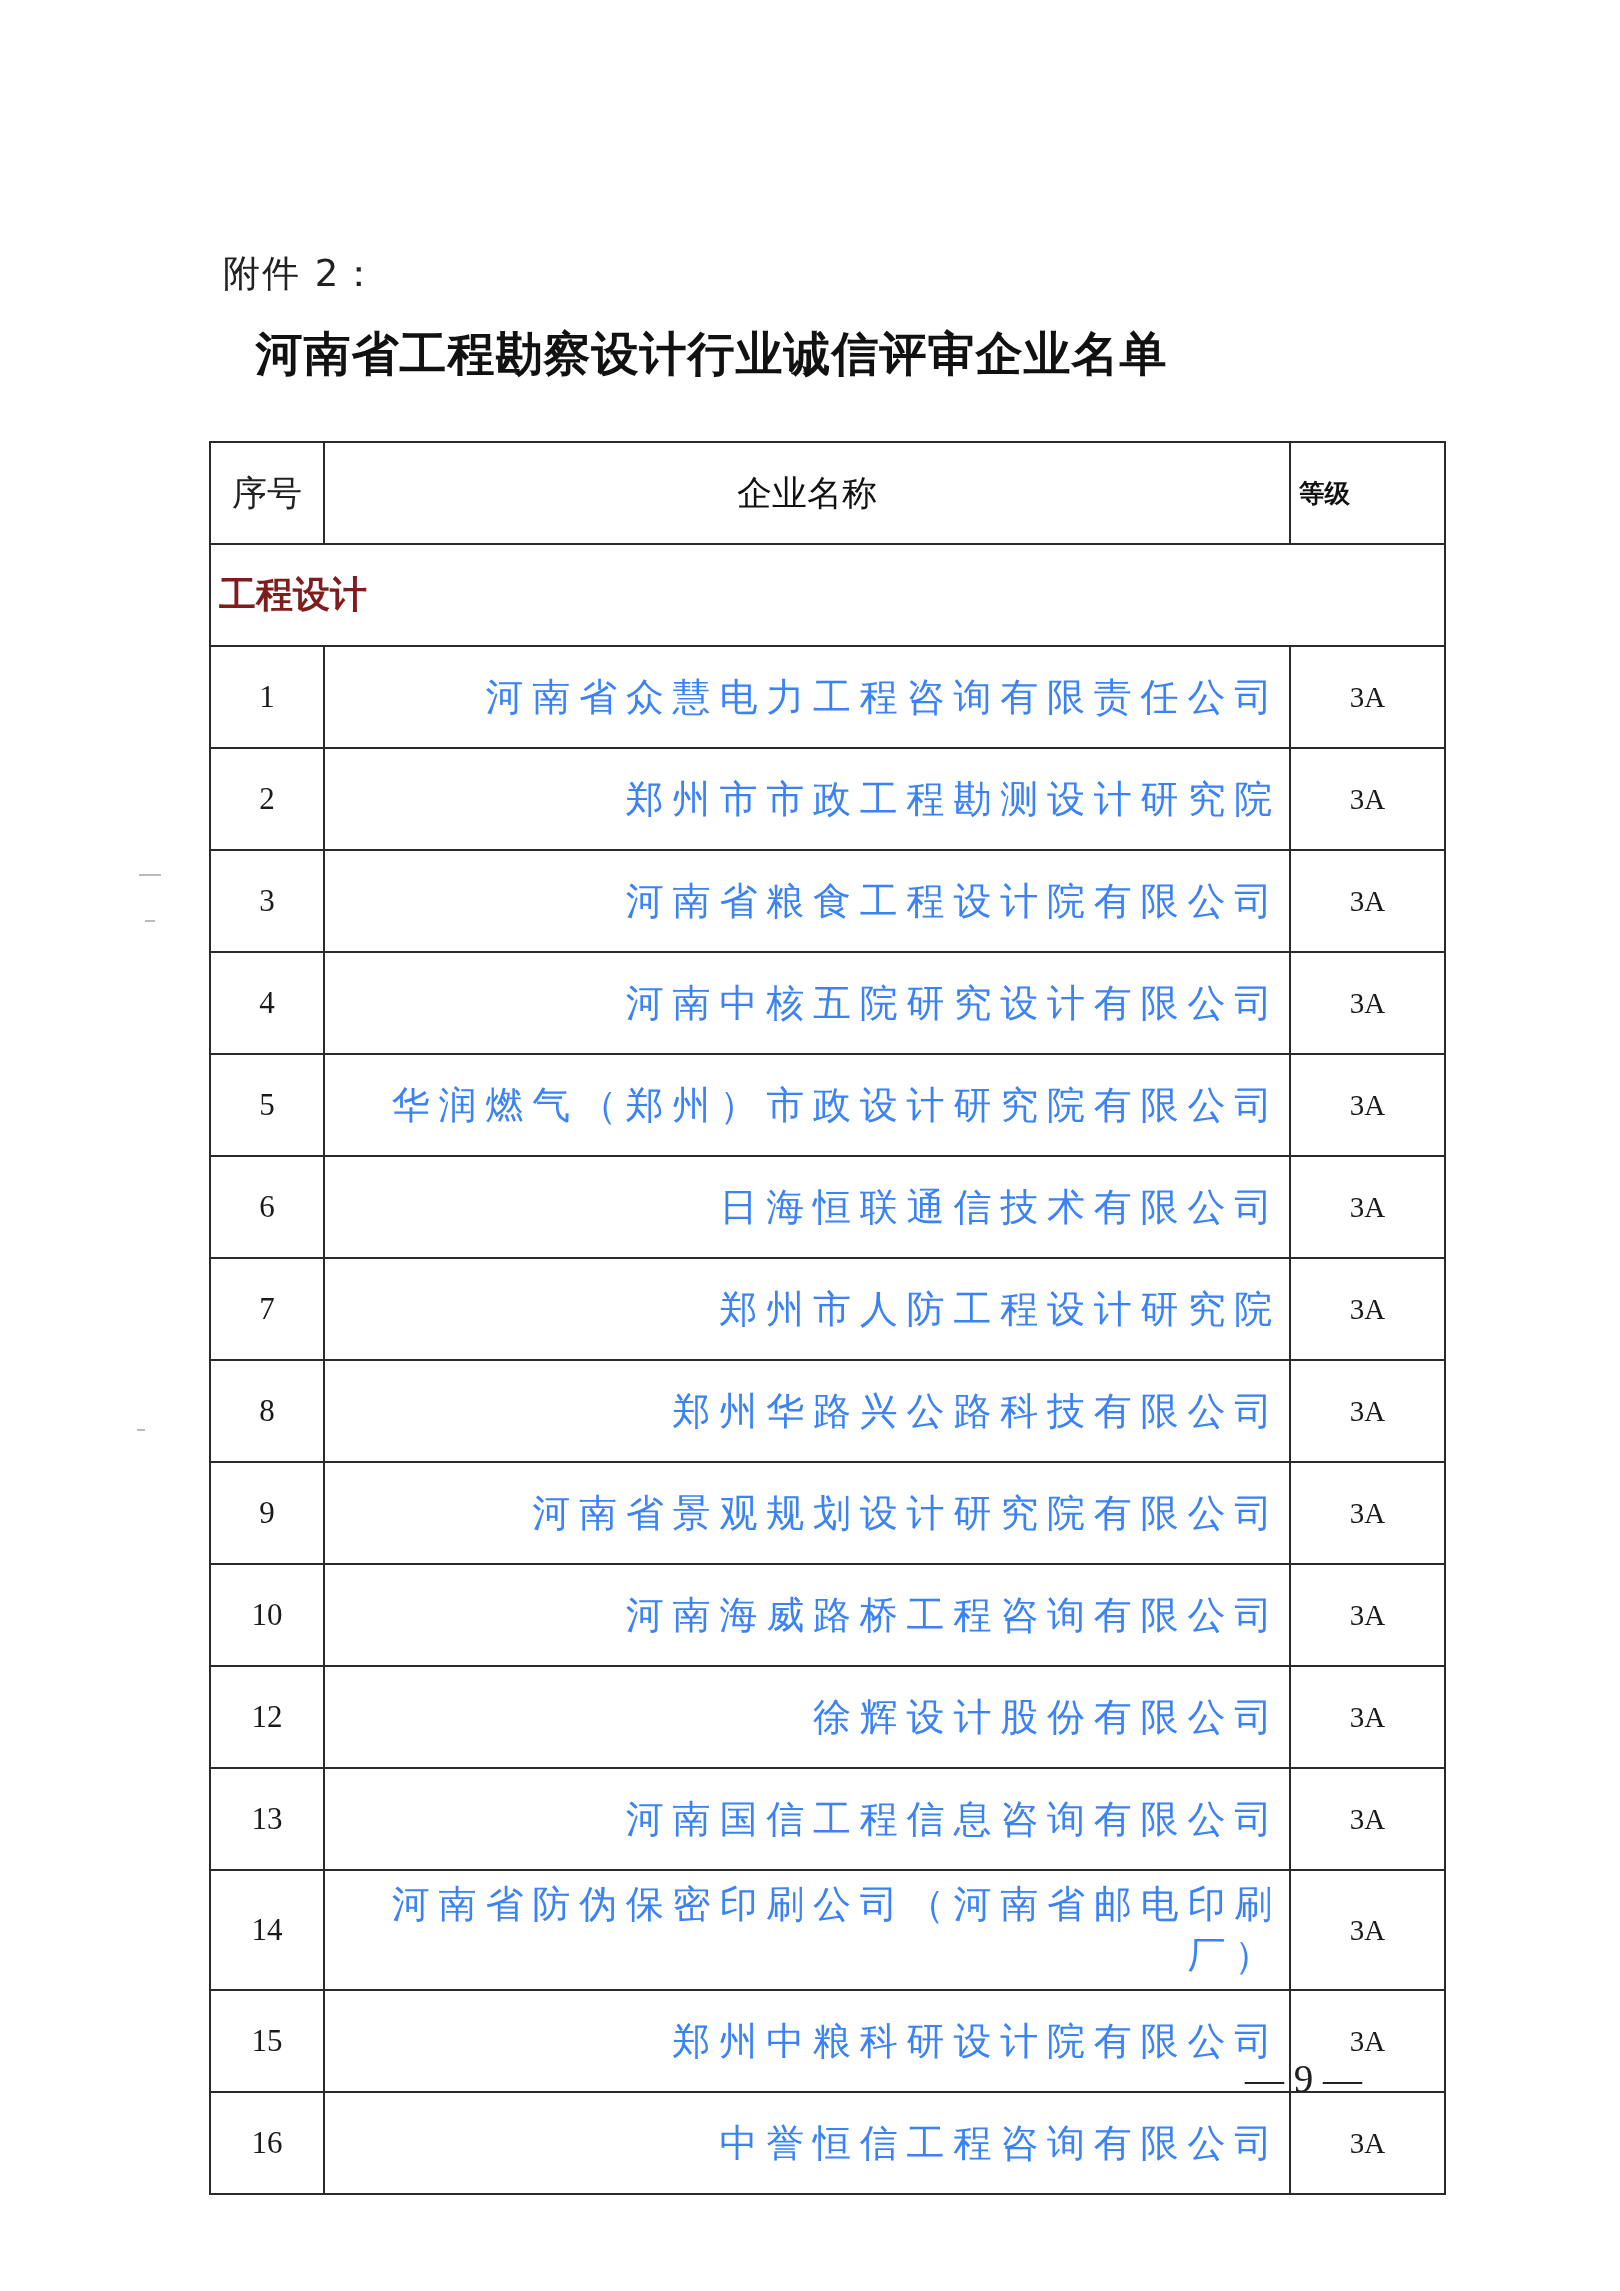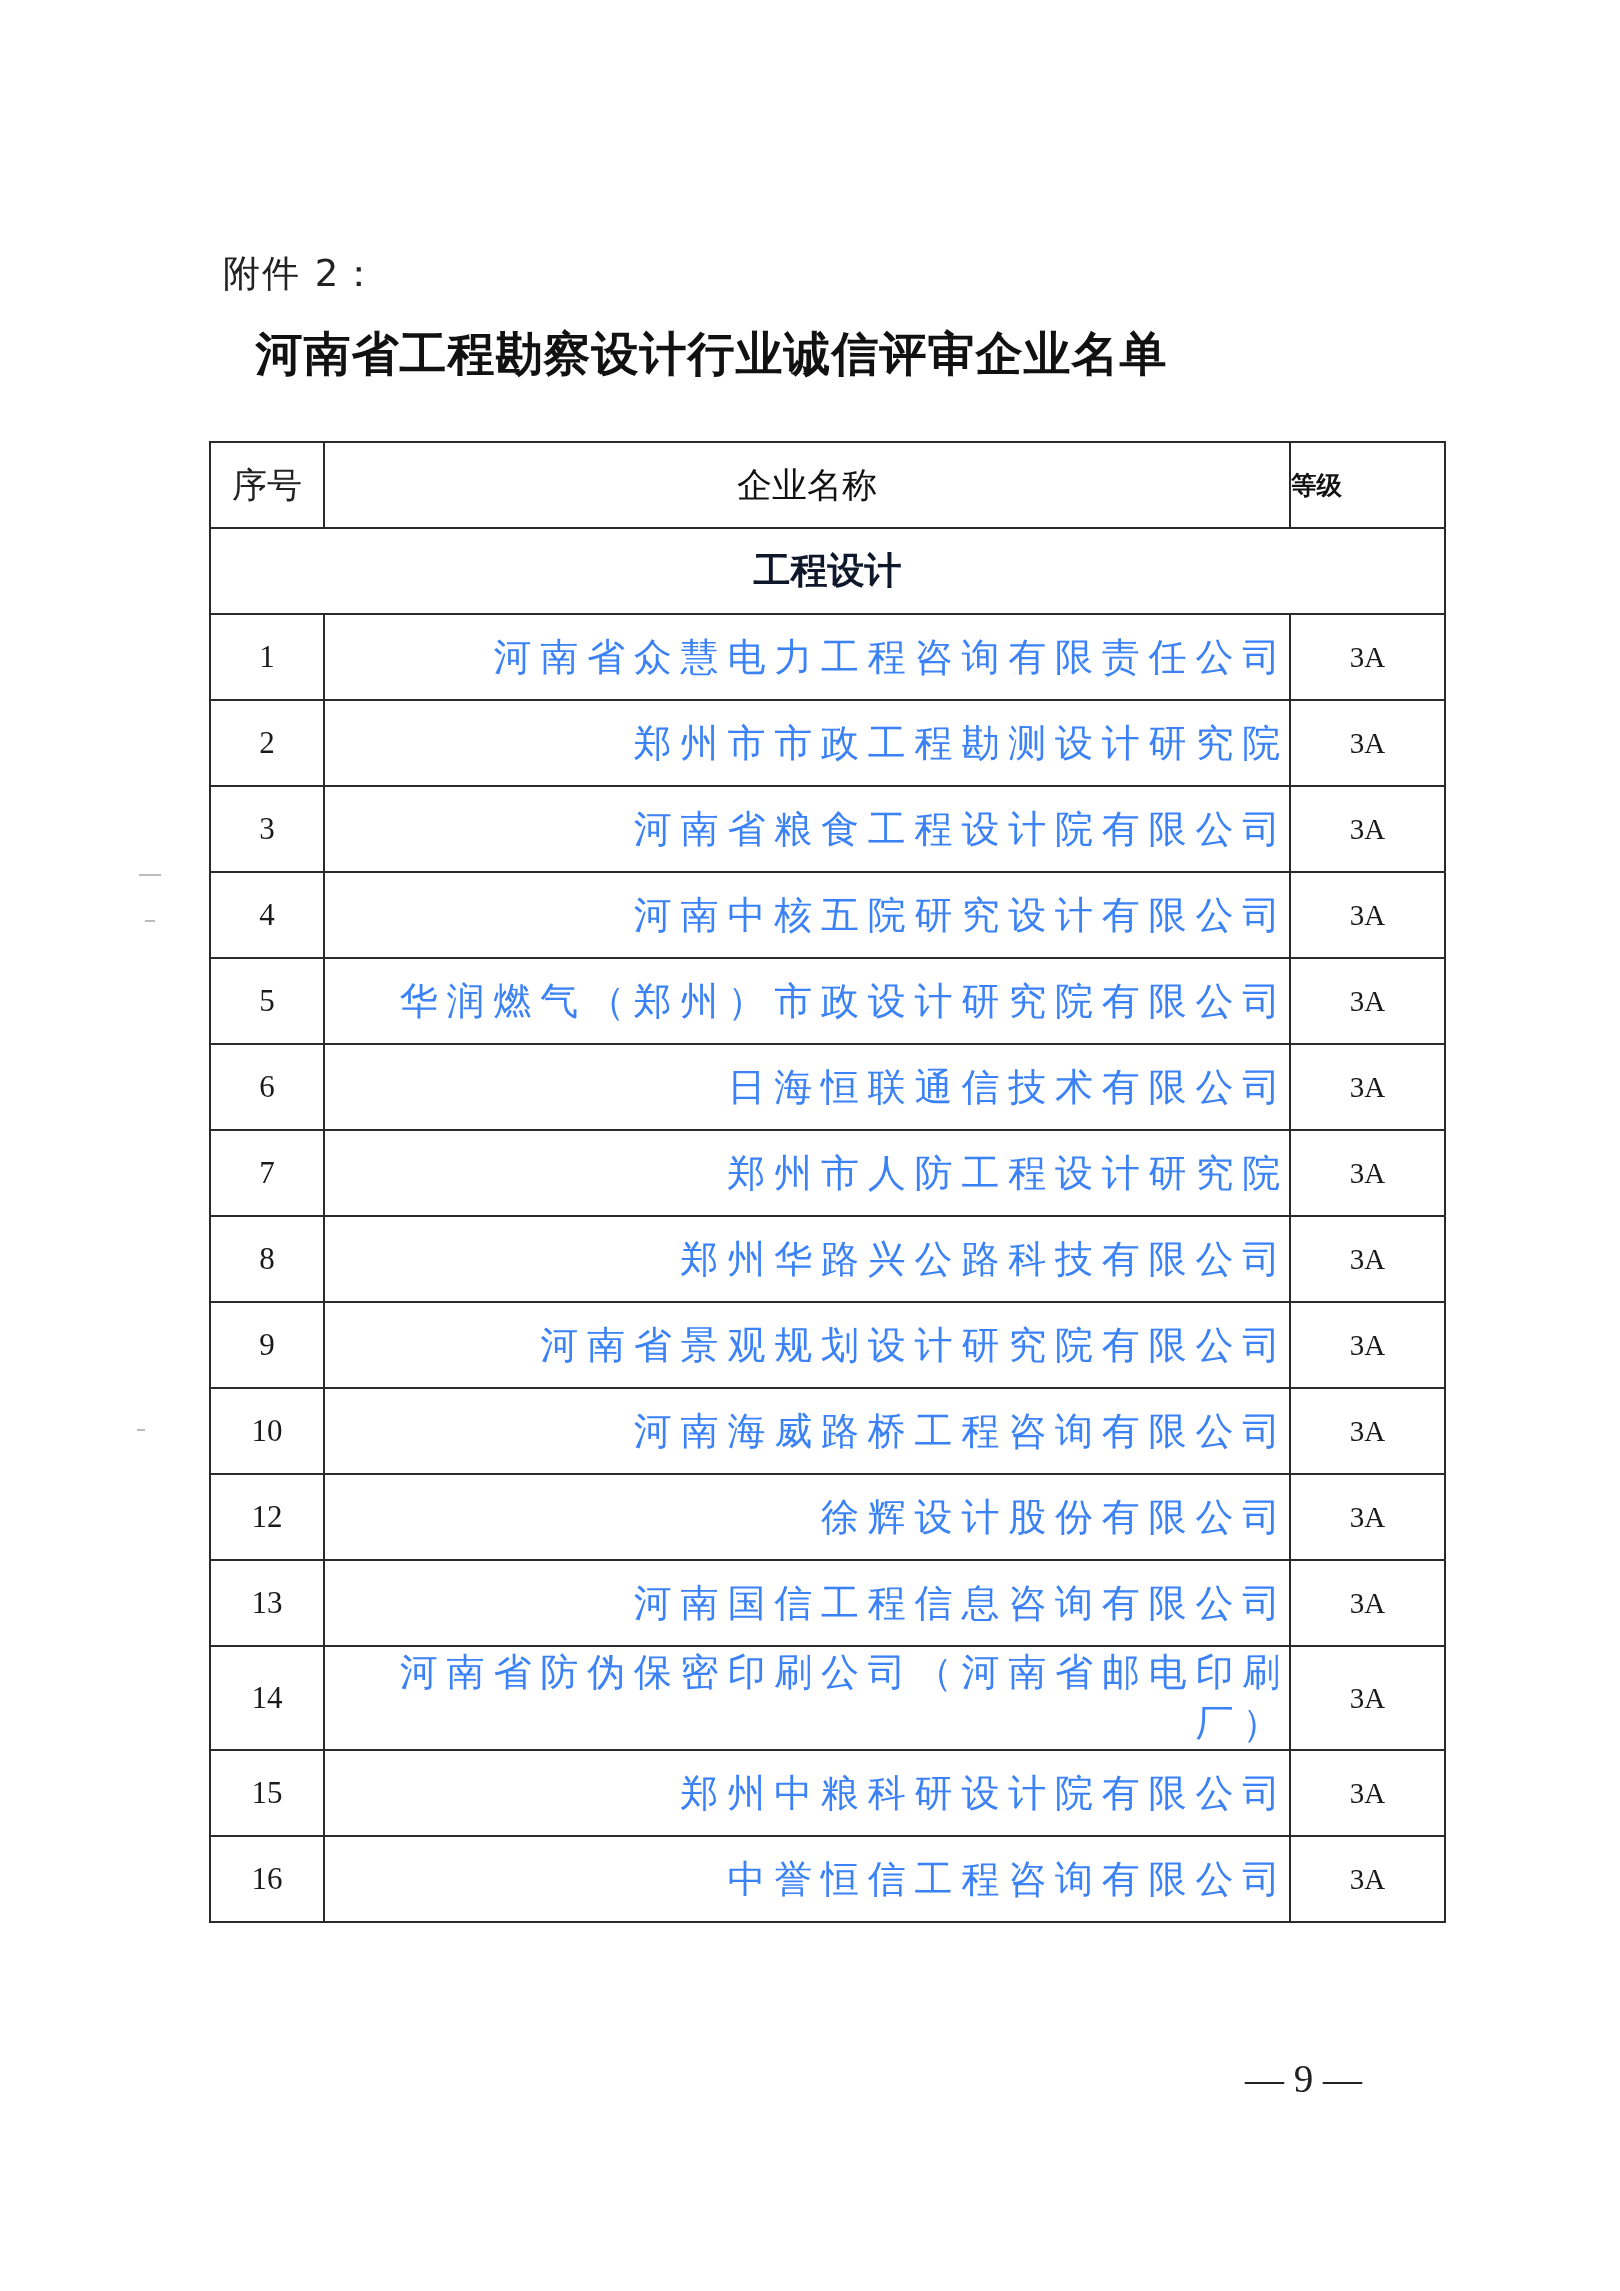--- a/index.html
+++ b/index.html
@@ -5,30 +5,30 @@
   html, body { margin: 0; padding: 0; background: #ffffff; }
   body { width: 1620px; height: 2292px; position: relative; overflow: hidden;
          font-family: "DejaVu Serif", "Liberation Serif", serif; color: #1a1a1a; }
   .attachment { position: absolute; left: 223px; top: 249px; font-size: 37px;
                 font-family: "DejaVu Sans", sans-serif; letter-spacing: 2px; color: #222; }
   .doc-title { position: absolute; left: 0; width: 1423px; top: 323px; text-align: center;
                font-size: 47px; font-weight: bold; font-family: "DejaVu Sans", sans-serif;
                letter-spacing: 1px; color: #111; }
   table.list { position: absolute; left: 209px; top: 441px; width: 1235px;
                border-collapse: collapse; table-layout: fixed; }
-  table.list td, table.list th { border: 2.5px solid #2a2a2a; padding: 0; }
+  table.list td, table.list th { border: 2.5px solid #2a2a2a; padding: 8px; }
   col.c-idx { width: 114px; }
   col.c-name { width: 966px; }
   col.c-grade { width: 155px; }
   .hdr-row th { height: 84px; font-weight: normal; font-family: "DejaVu Sans", sans-serif; }
   .hdr-idx { font-size: 35px; text-align: center; color: #222; }
   .hdr-name { font-size: 35px; text-align: center; font-weight: bold; color: #111; }
   .hdr-grade { font-size: 25.5px; text-align: left; font-weight: bold !important; color: #111; }
-  .sec-row td { height: 84px; text-align: center; font-size: 37px;
-                font-family: "DejaVu Sans", sans-serif; font-weight: bold; color: #0f172a; }
+  .sec-row td { height: 84px; text-align: left; font-size: 37px;
+                font-family: "DejaVu Sans", sans-serif; font-weight: bold; color: #7f1d1d; }
   .data-row td { height: 84px; }
   .cell-idx { text-align: center; font-size: 31px; font-family: "Liberation Serif", serif; }
   .cell-name { text-align: right; padding-left: 9.8px !important; font-size: 38px;
                font-family: "DejaVu Sans", sans-serif; letter-spacing: 8.8px; color: #3b82f6; }
   .cell-grade { text-align: center; font-size: 29px; font-family: "Liberation Serif", serif; }
   .page-num { position: absolute; left: 1245px; top: 2056px; font-size: 39px;
               font-family: "Liberation Serif", serif; color: #222; white-space: pre; }
   .scan-mark { position: absolute; background: #bbb; height: 2px; }
 </style>
 </head>

